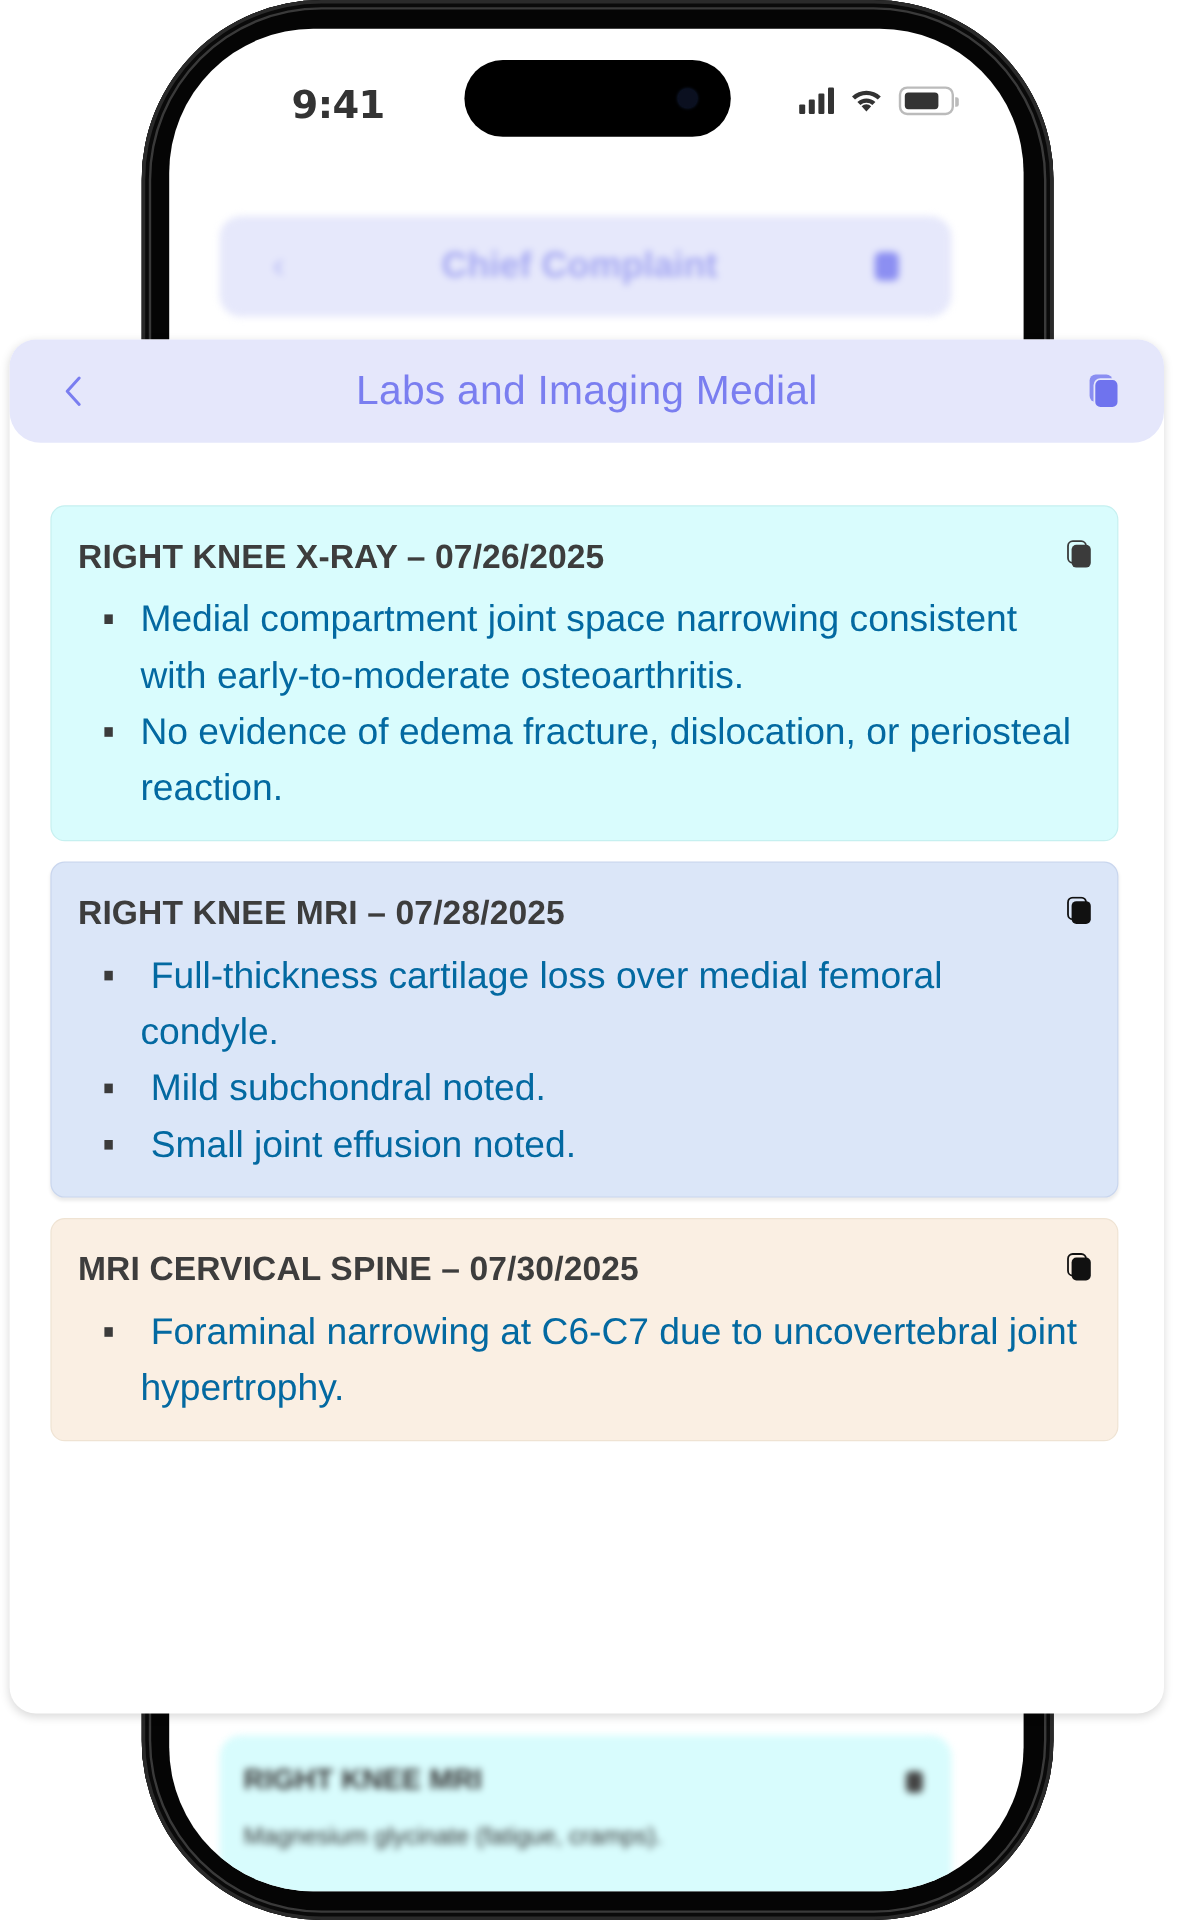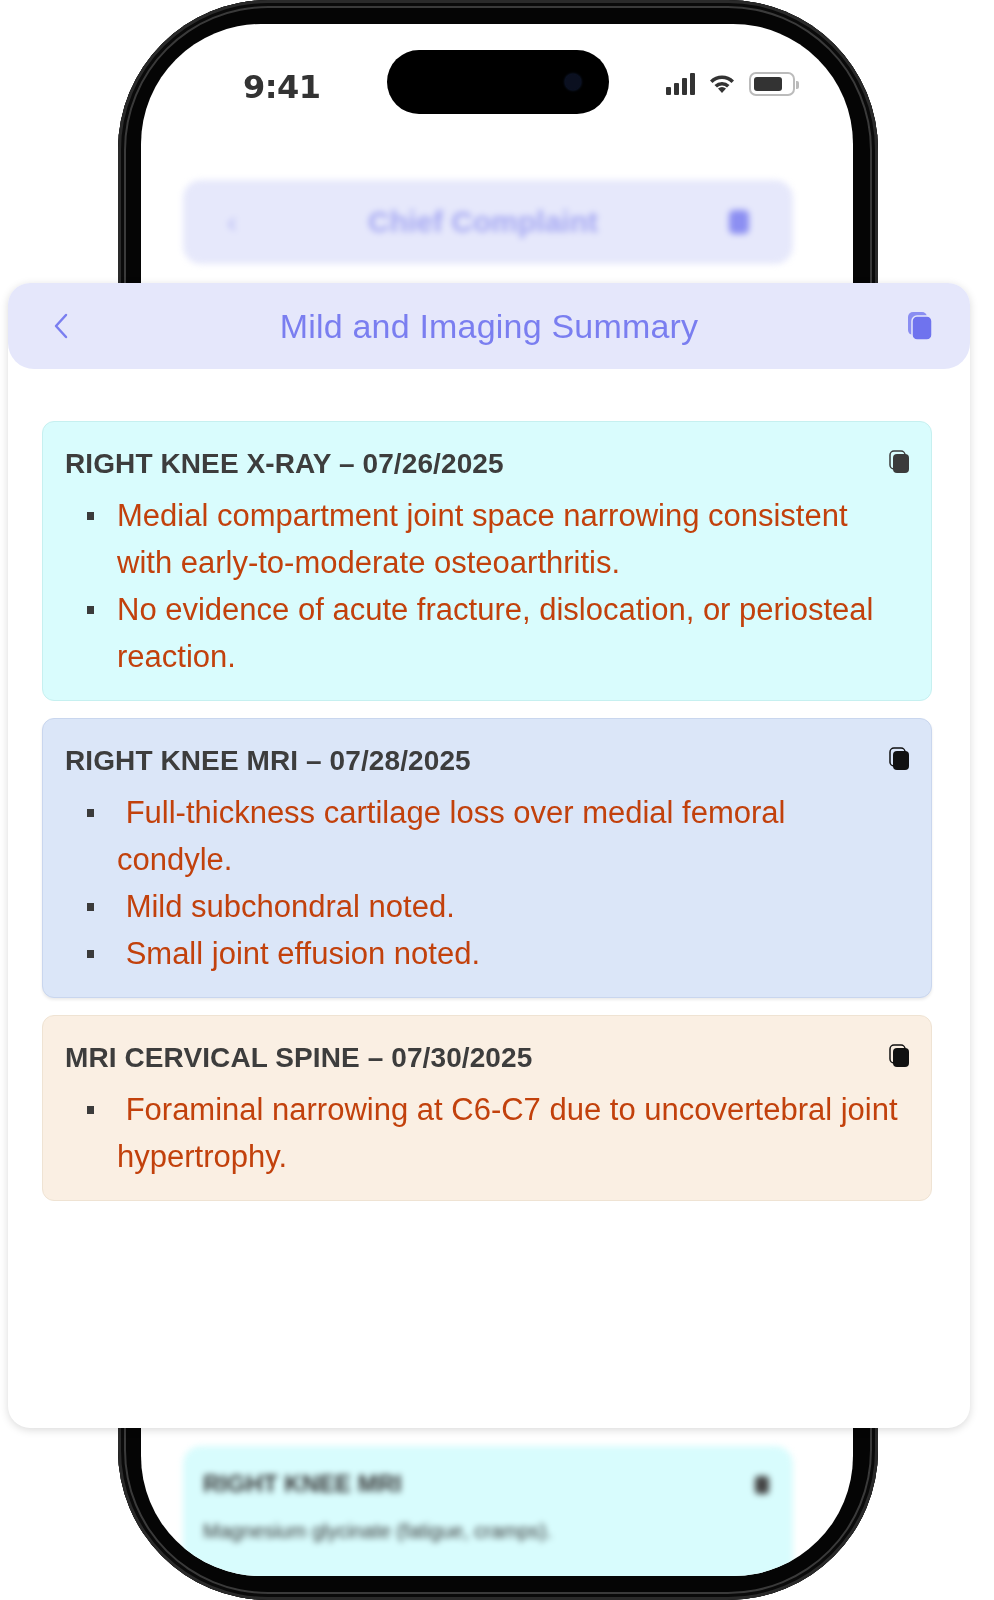--- a/index.html
+++ b/index.html
@@ -85,21 +85,21 @@
     .card.cspine { background: #faefe3; border-color: #efe3d3; }
     .card-title {
       font-size: 28px; font-weight: bold; color: #3d3d3d; letter-spacing: 0.1px;
       font-family: "Liberation Sans", sans-serif; line-height: 36px;
     }
     .card-copy {
       position: absolute; right: 20px; top: 28px; width: 22px; height: 24px; cursor: pointer;
     }
     .card ul { list-style: none; margin-top: 10px; }
     .card li {
-      position: relative; padding-left: 52px; font-size: 31px; line-height: 47px; color: #c2410c;
+      position: relative; padding-left: 52px; font-size: 31px; line-height: 47px; color: #0369a1;
       font-family: "Liberation Sans", sans-serif; white-space: pre-wrap;
     }
     .card li::before {
       content: ""; position: absolute; left: 22px; top: 20px; width: 7px; height: 8px; background: #3b3b3b;
     }
   </style>
 </head>
 <body>
 
 <div class="phone">
@@ -142,41 +142,41 @@
   </div>
 </div>
 
 <div class="overlay">
   <div class="overlay-header">
     <div class="back-btn">
       <svg width="18" height="30" viewBox="0 0 18 30">
         <path d="M14 4 L4 15 L14 26" stroke="#7a7ef0" stroke-width="2.5" fill="none" stroke-linecap="round" stroke-linejoin="round"></path>
       </svg>
     </div>
-    <div class="overlay-title">Mild and Imaging Summary</div>
+    <div class="overlay-title">Labs and Imaging Medial</div>
     <div class="header-copy">
       <svg width="28" height="30" viewBox="0 0 28 30">
         <rect x="2" y="1" width="19" height="23" rx="5" fill="#7a7ef0" opacity="0.85"></rect>
         <rect x="6" y="5" width="20" height="24" rx="5" fill="#6f73ee" stroke="#e5e7fb" stroke-width="1.5"></rect>
       </svg>
     </div>
   </div>
 
   <div class="cards">
     <div class="card xray">
       <div class="card-title">RIGHT KNEE X-RAY – 07/26/2025</div>
       <div class="card-copy">
         <svg width="22" height="24" viewBox="0 0 22 24">
           <rect x="1" y="1" width="15" height="18" rx="4" fill="none" stroke="#3b3b3b" stroke-width="1.5"></rect>
           <rect x="4" y="4" width="16" height="19" rx="4" fill="#3b3b3b"></rect>
         </svg>
       </div>
       <ul>
         <li>Medial compartment joint space narrowing consistent with early-to-moderate osteoarthritis.</li>
-        <li>No evidence of acute fracture, dislocation, or periosteal reaction.</li>
+        <li>No evidence of edema fracture, dislocation, or periosteal reaction.</li>
       </ul>
     </div>
 
     <div class="card mri">
       <div class="card-title">RIGHT KNEE MRI – 07/28/2025</div>
       <div class="card-copy">
         <svg width="22" height="24" viewBox="0 0 22 24">
           <rect x="1" y="1" width="15" height="18" rx="4" fill="none" stroke="#111" stroke-width="1.5"></rect>
           <rect x="4" y="4" width="16" height="19" rx="4" fill="#111"></rect>
         </svg>

